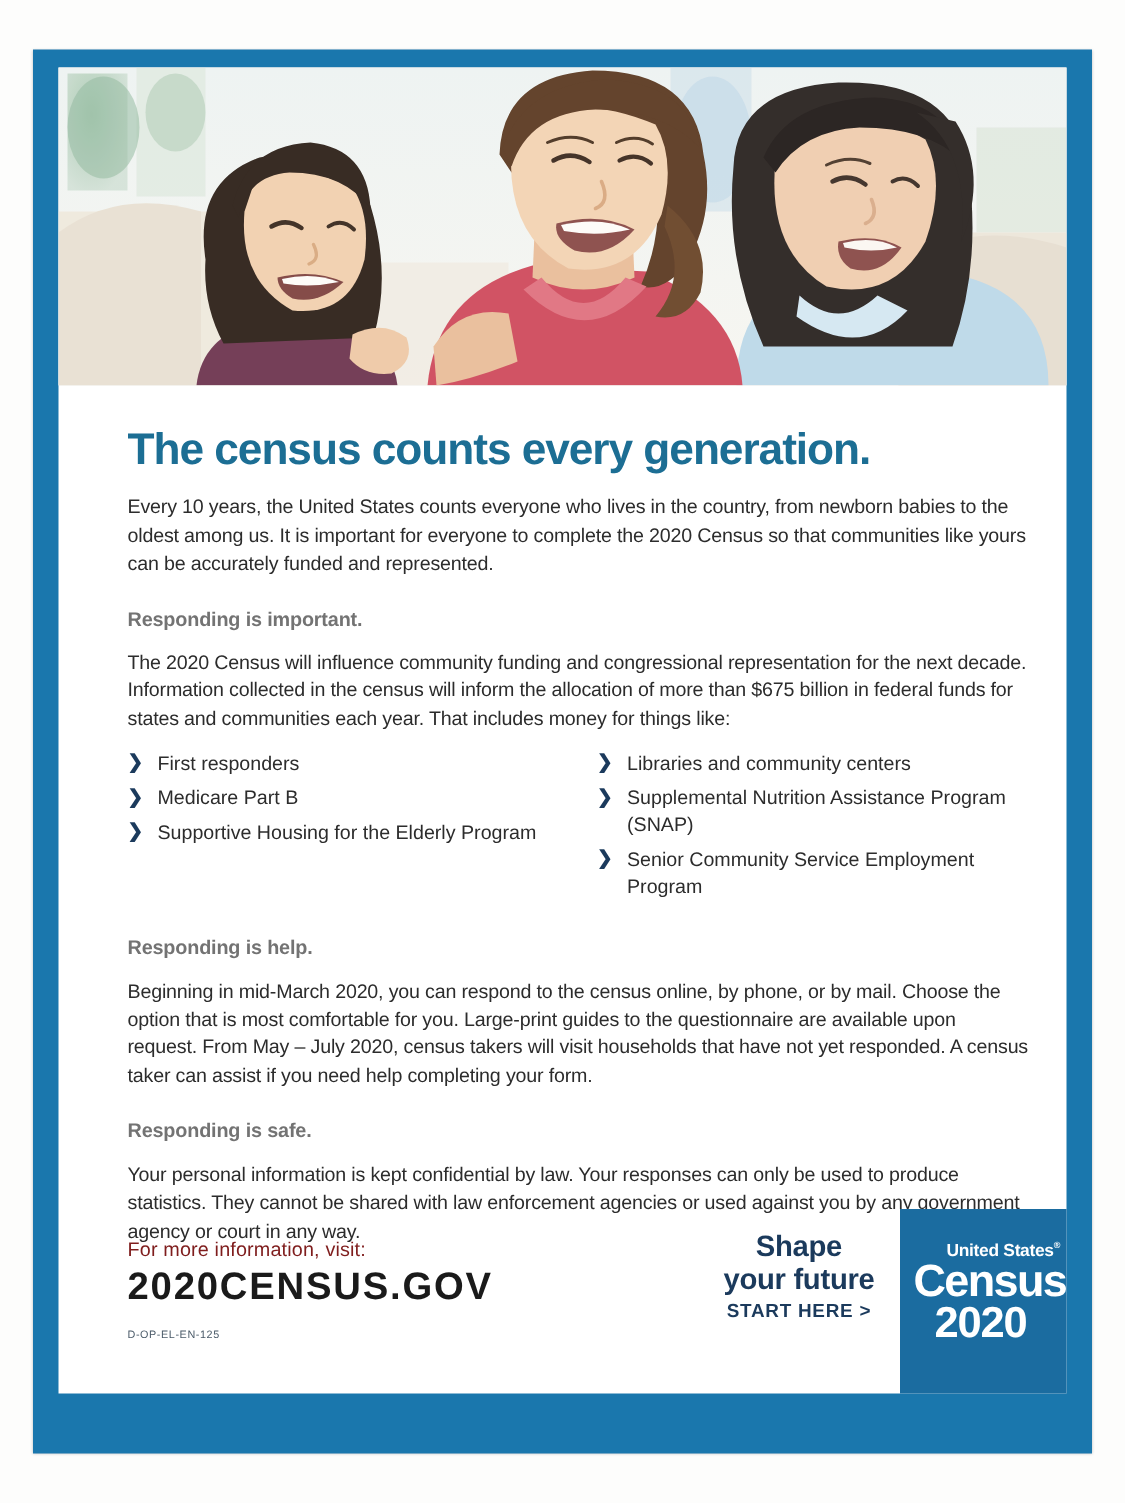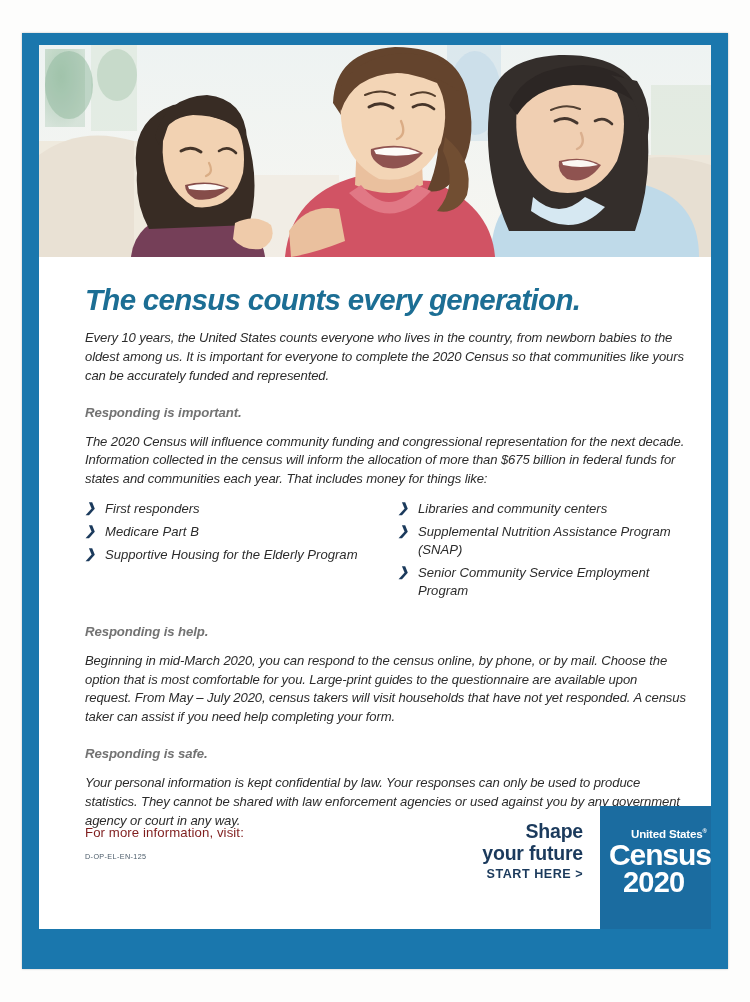--- a/index.html
+++ b/index.html
@@ -54,21 +54,20 @@
   .hero svg { display: block; width: 672px; height: 212px; }
 
   
   .content {
     position: absolute;
     left: 0;
     top: 212px;
     width: 672px;
     padding: 0 24px 0 46px;
     box-sizing: border-box;
-    font-style: italic;
   }
 
   .headline {
     color: #1c6e94;
     font-size: 29.5px;
     font-weight: bold;
     letter-spacing: -0.7px;
     margin: 28px 0 0 0;
     line-height: 1.05;
   }
@@ -149,21 +148,21 @@
     color: #4a5a68;
     font-size: 7.2px;
     letter-spacing: 0.4px;
     margin-top: 12px;
   }
 
   .tagline {
     position: absolute;
     right: 128px;
     top: 20px;
-    text-align: right;
+    text-align: center;
     color: #1b3a5c;
     line-height: 1.12;
   }
   .tagline .l1 { font-size: 19.5px; font-weight: bold; letter-spacing: -0.2px; }
   .tagline .l2 { font-size: 19.5px; font-weight: bold; letter-spacing: -0.2px; }
   .tagline .l3 { font-size: 12.6px; font-weight: bold; letter-spacing: 0.5px; margin-top: 2px; }
 
   
   .logo-block {
     position: absolute;
@@ -364,20 +363,21 @@
       <p class="body">Beginning in mid-March 2020, you can respond to the census online, by phone, or by mail. Choose the option that is most comfortable for you. Large-print guides to the questionnaire are available upon request. From May – July 2020, census takers will visit households that have not yet responded. A census taker can assist if you need help completing your form.</p>
 
       <h2 class="sub">Responding is safe.</h2>
       <p class="body">Your personal information is kept confidential by law. Your responses can only be used to produce statistics. They cannot be shared with law enforcement agencies or used against you by any government agency or court in any way.</p>
     </div>
 
     <div class="footer">
 
       <div class="footer-left">
         <div class="visit-label">For more information, visit:</div>
+        <div class="url">2020CENSUS.GOV</div>
         <div class="doccode">D-OP-EL-EN-125</div>
       </div>
 
       <div class="tagline">
         <div class="l1">Shape</div>
         <div class="l2">your future</div>
         <div class="l3">START HERE &gt;</div>
       </div>
 
       <div class="logo-block">

